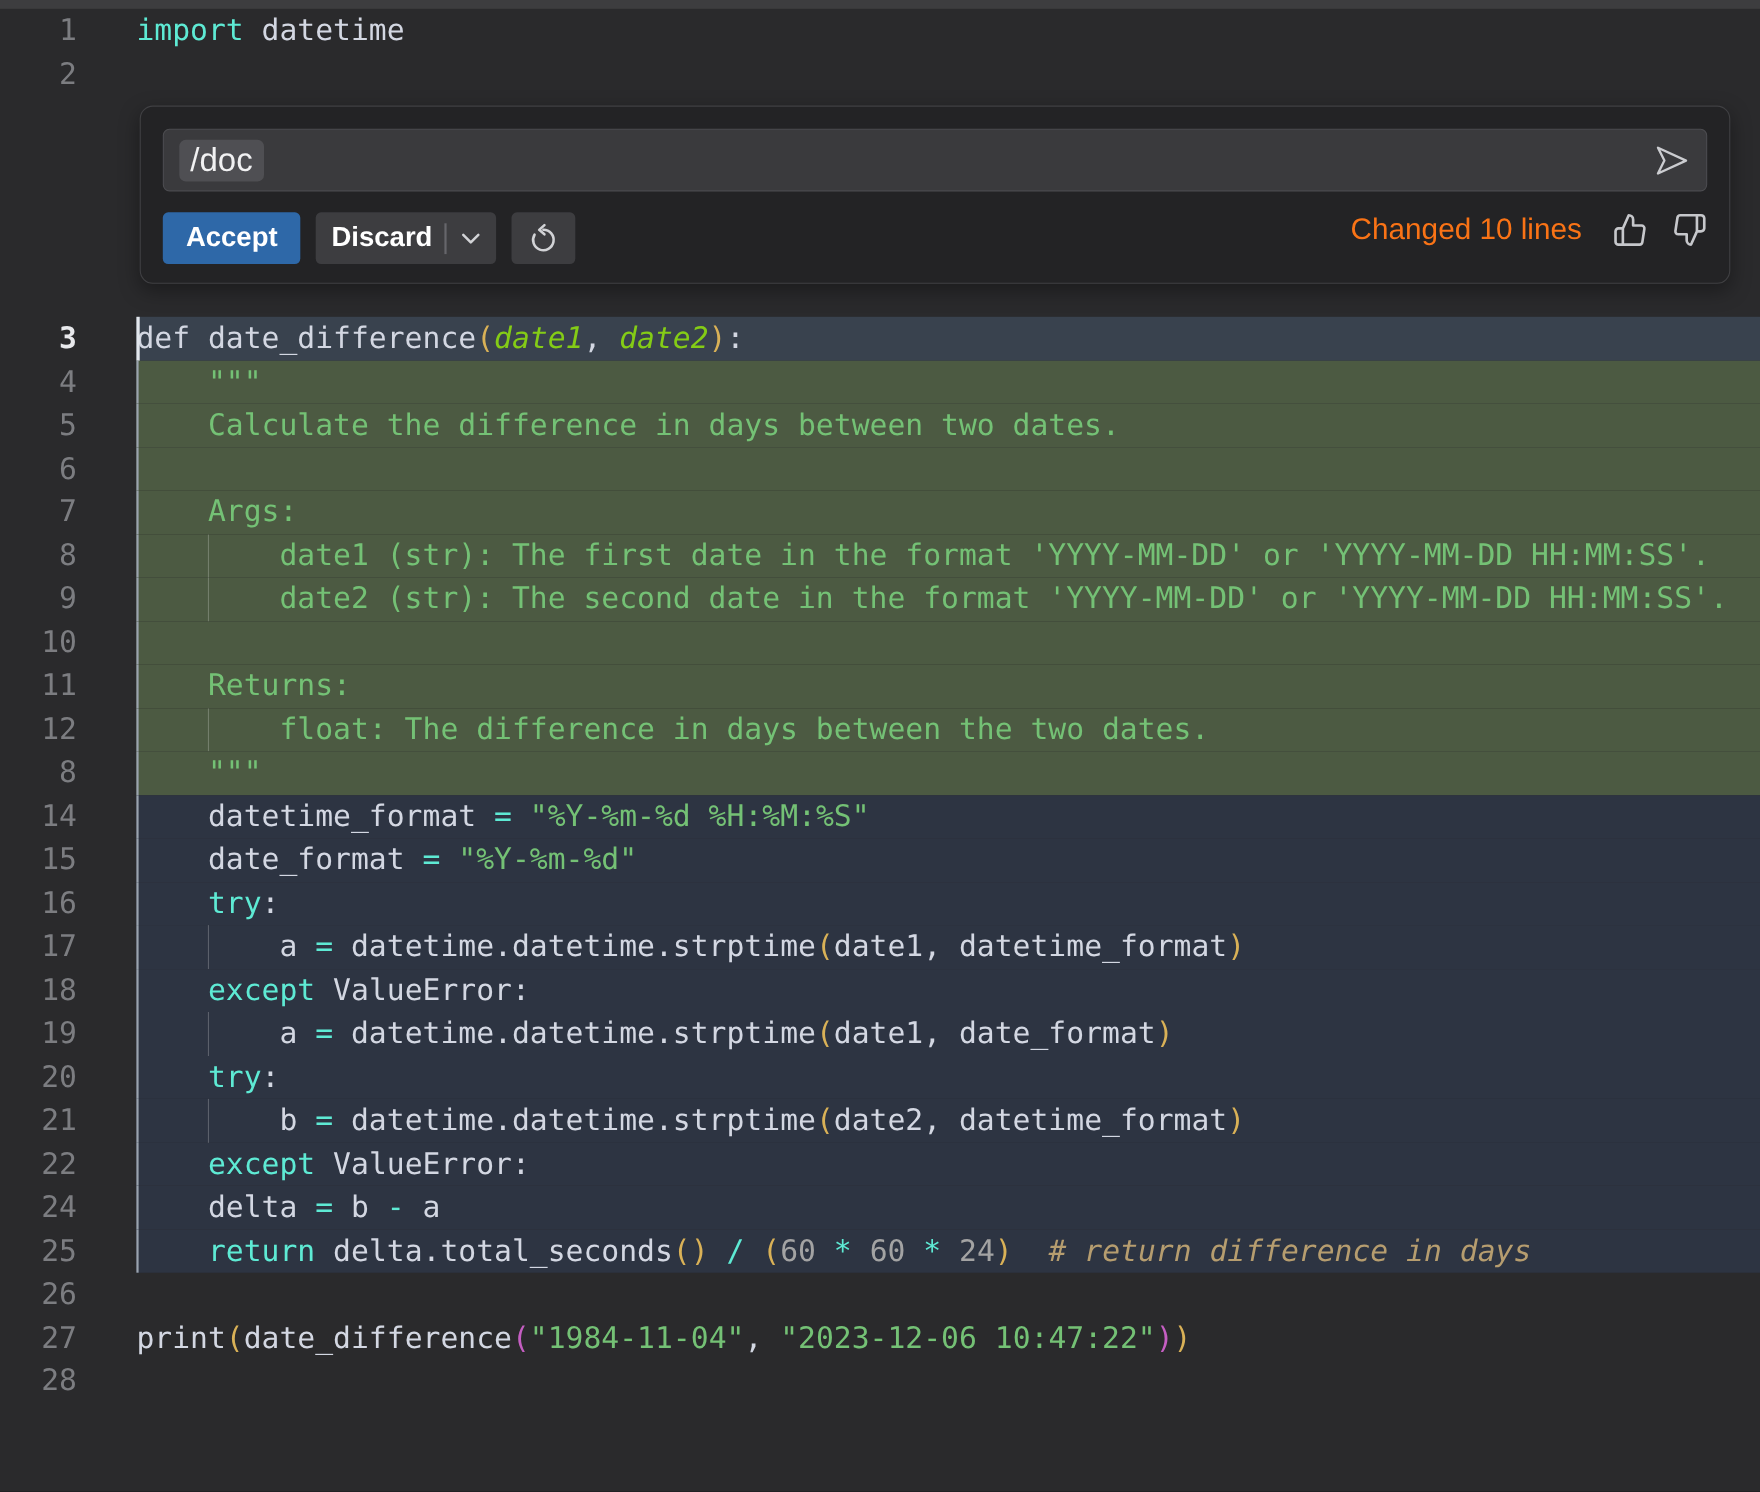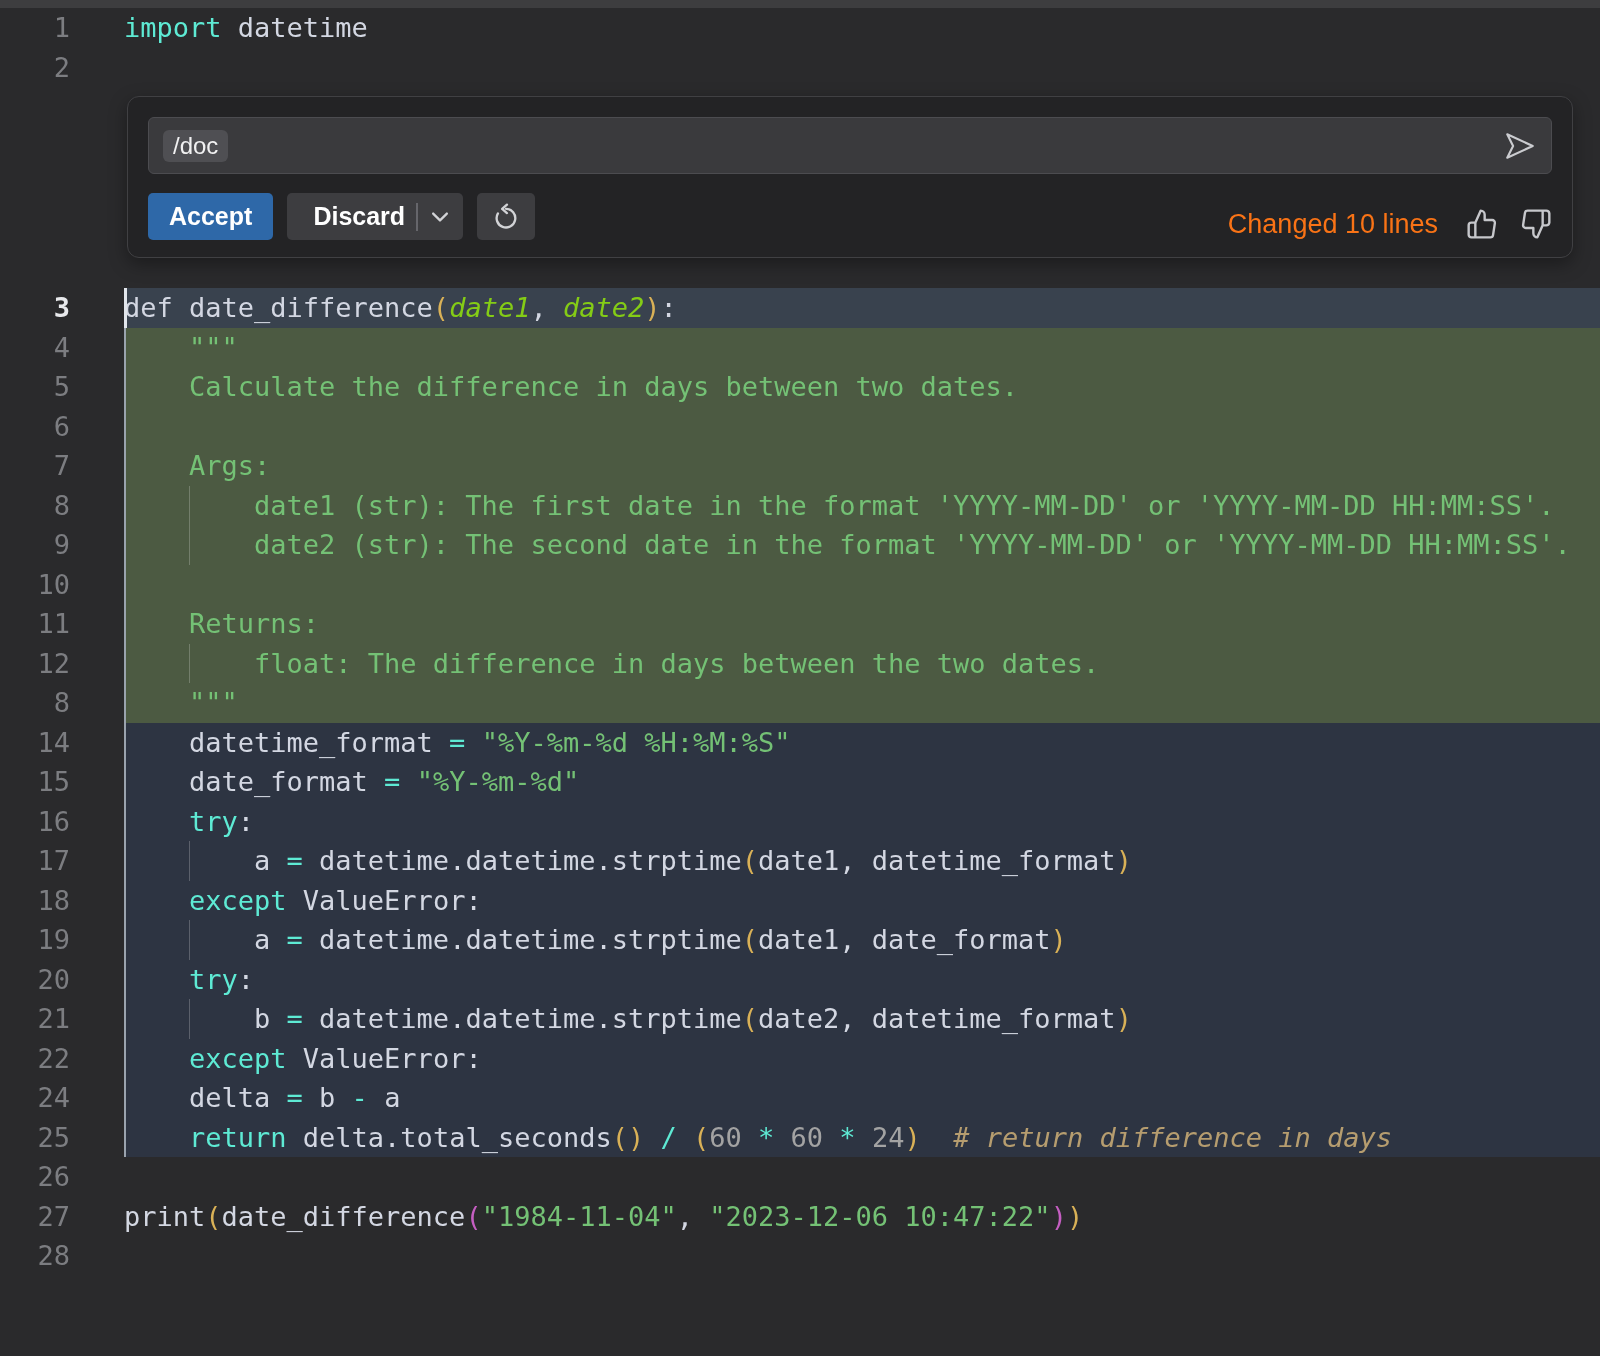--- a/index.html
+++ b/index.html
@@ -37,29 +37,29 @@
 
   
   .assist-slot{height:201px;position:relative;}
   .assist-panel{position:absolute;left:127px;top:9px;width:1446px;height:162px;box-sizing:border-box;
       background:#232325;border:1.5px solid #404043;border-radius:12px;
       box-shadow:0 6px 18px rgba(0,0,0,.35);}
   .assist-input{position:absolute;left:20px;right:20px;top:20px;height:57px;box-sizing:border-box;
       background:#3a3a3d;border:1px solid #4c4c50;border-radius:6px;
       display:flex;align-items:center;padding:0 14px;}
   .chip{background:#4f4f53;border-radius:6px;padding:2px 10px;color:#f1f1f2;
-      font-size:24px;font-weight:400;}
+      font-size:30px;font-weight:400;}
   .send{margin-left:auto;display:flex;align-items:center;}
   .assist-actions{position:absolute;left:20px;right:20px;top:96px;height:47px;
-      display:flex;align-items:flex-end;}
+      display:flex;align-items:flex-start;}
   .btn{border:none;border-radius:5px;font-family:"Liberation Sans",sans-serif;
       font-size:25px;font-weight:600;color:#fff;height:47px;cursor:pointer;}
   .btn-accept{background:#2e68a8;padding:0 21px;}
   .btn-discard{background:#3d3d40;display:flex;align-items:center;gap:11px;
-      padding:0 12px 0 26px;margin-left:14px;}
+      padding:0 12px 0 14px;margin-left:14px;}
   .btn-discard .vdiv{width:1.5px;height:28px;background:#66666b;}
   .btn-refresh{background:#3d3d40;width:58px;margin-left:14px;display:flex;
       align-items:center;justify-content:center;}
   .flexspacer{flex:1;}
   .status{color:#f97316;font-size:27px;margin-right:20px;margin-left:47px;}
   .thumb{background:none;border:none;padding:0;margin-left:8px;display:flex;
       align-items:center;cursor:pointer;}
   .thumb + .thumb{margin-left:22px;}
   svg{display:block;}
 </style>

